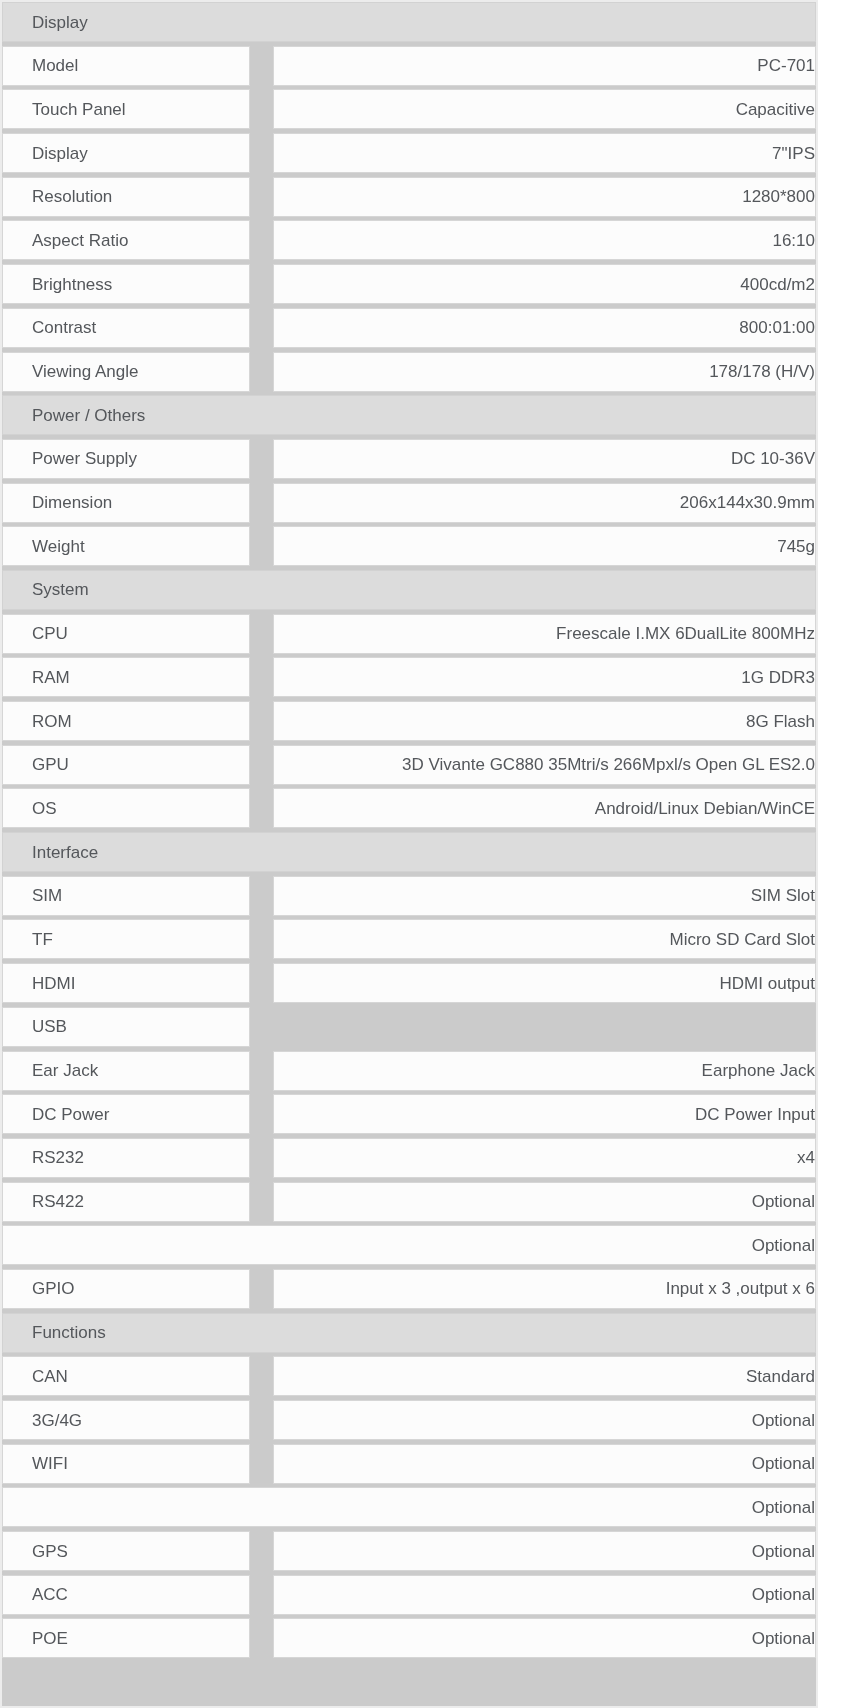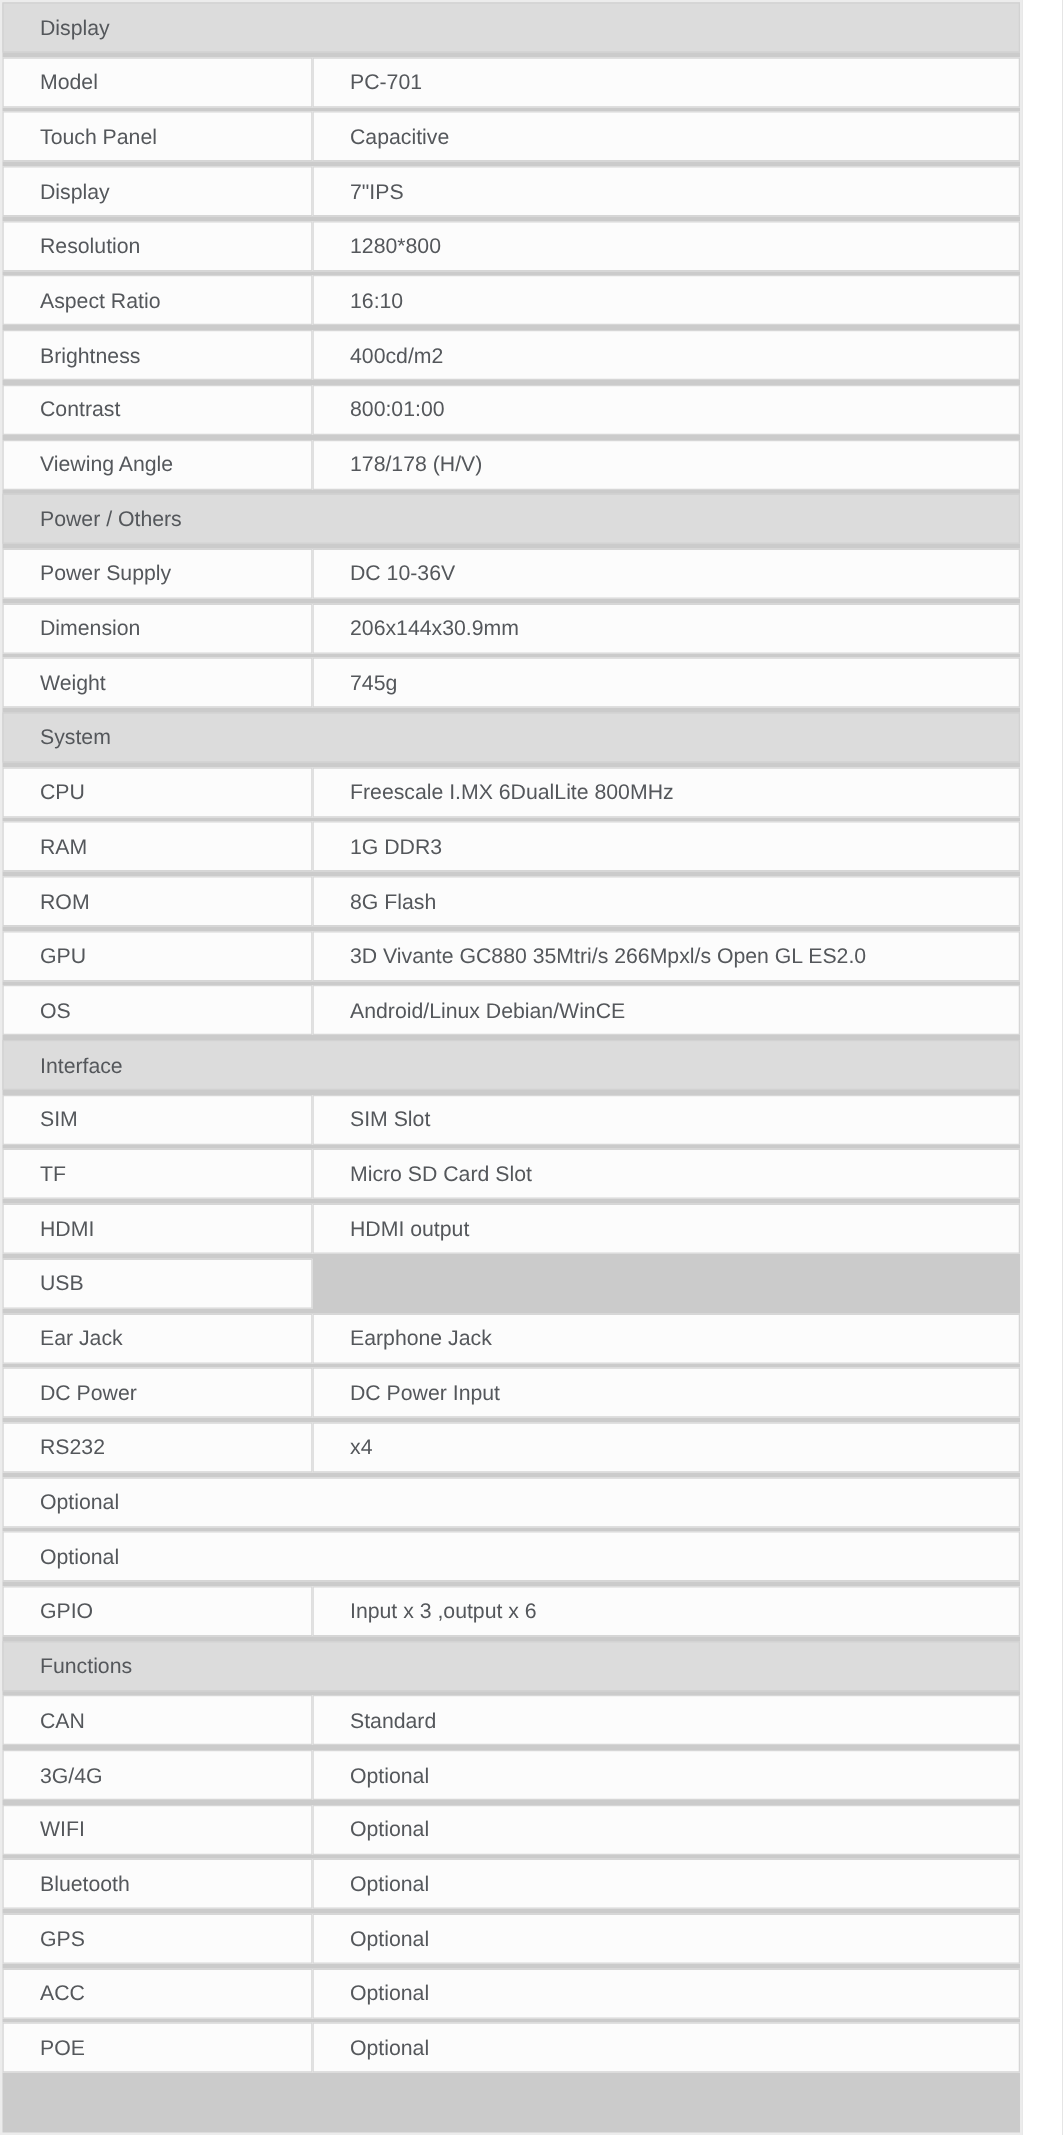--- a/index.html
+++ b/index.html
@@ -28,39 +28,40 @@
     height:40px;
     margin-bottom:3.7px;
     background:var(--header-bg);
     border:1px solid #d2d2d2;
     display:flex;
     align-items:center;
     padding-left:29px;
   }
   .spec-row{
     display:flex;
-    column-gap:0;
+    column-gap:23px;
     height:40px;
     margin-bottom:3.7px;
   }
   .cell{
     background:var(--cell-bg);
     border:1px solid var(--cell-border);
     display:flex;
     align-items:center;
     padding-left:29px;
     overflow:hidden;
     white-space:nowrap;
   }
   .label-cell{
     width:248px;
     flex:none;
   }
   .value-cell{
     flex:1;
+    justify-content:flex-end;
   }
   .section-title,.spec-label,.spec-value{
     line-height:1;
   }
 </style>
 </head>
 <body>
 
 <div class="spec-table" id="spec-table">
   <div class="section-header">
@@ -277,20 +278,23 @@
   <div class="spec-row">
     <div class="cell label-cell">
       <span class="spec-label">RS232</span>
     </div>
     <div class="cell value-cell">
       <span class="spec-value">x4</span>
     </div>
   </div>
 
   <div class="spec-row">
+    <div class="cell label-cell">
+      <span class="spec-label">RS422</span>
+    </div>
     <div class="cell value-cell">
       <span class="spec-value">Optional</span>
     </div>
   </div>
 
   <div class="spec-row">
     <div class="cell value-cell">
       <span class="spec-value">Optional</span>
     </div>
   </div>
@@ -330,23 +334,20 @@
   <div class="spec-row">
     <div class="cell label-cell">
       <span class="spec-label">WIFI</span>
     </div>
     <div class="cell value-cell">
       <span class="spec-value">Optional</span>
     </div>
   </div>
 
   <div class="spec-row">
-    <div class="cell label-cell">
-      <span class="spec-label">Bluetooth</span>
-    </div>
     <div class="cell value-cell">
       <span class="spec-value">Optional</span>
     </div>
   </div>
 
   <div class="spec-row">
     <div class="cell label-cell">
       <span class="spec-label">GPS</span>
     </div>
     <div class="cell value-cell">

